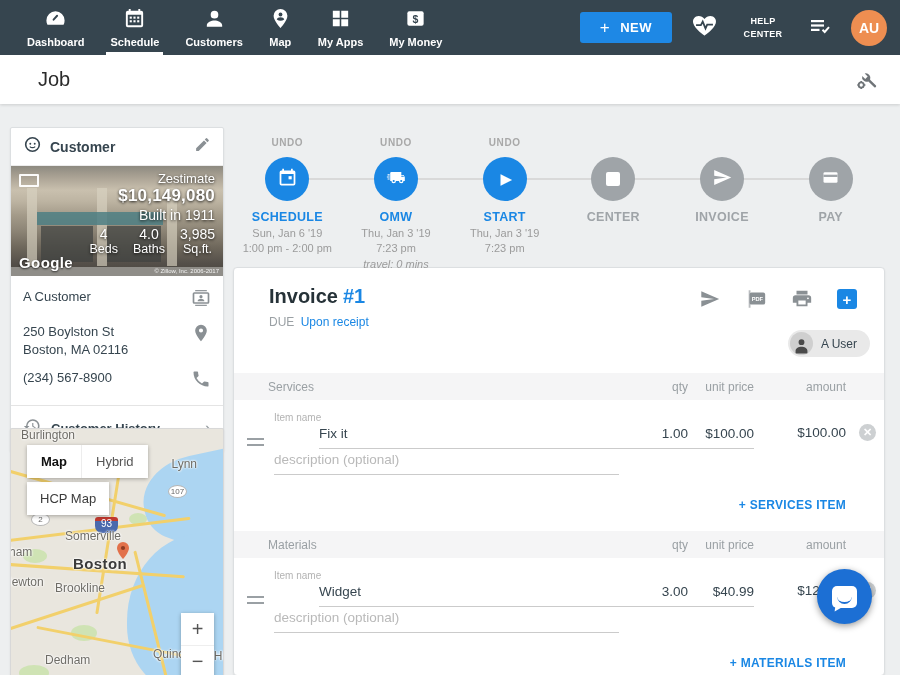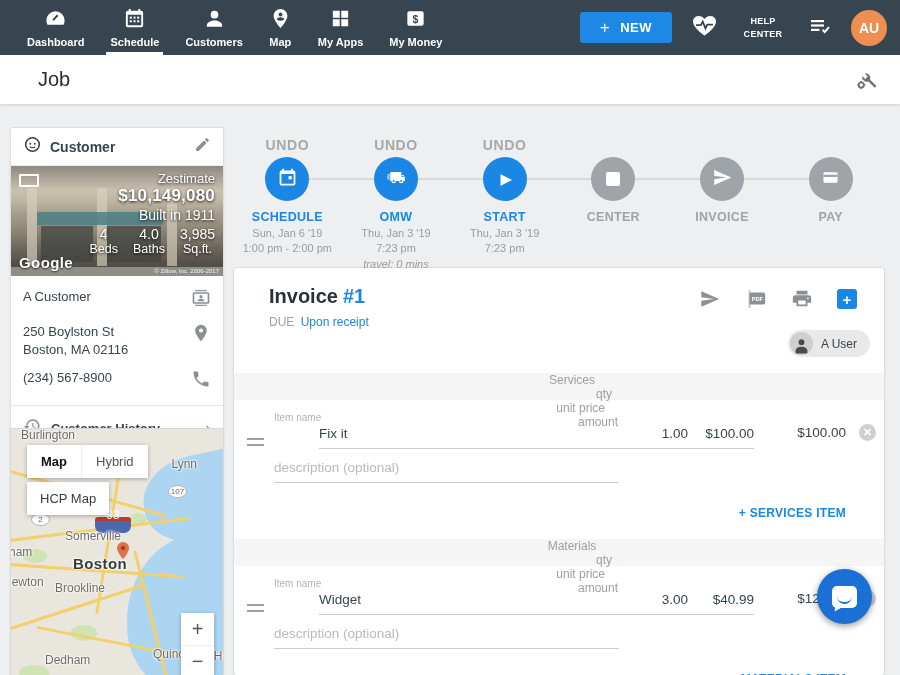--- a/index.html
+++ b/index.html
@@ -66,36 +66,36 @@
 
   
   .map-card { left:10px; top:428px; width:214px; height:262px; background:#e9e6de; border:1px solid #d8d8d8; overflow:hidden; }
   .water { position:absolute; background:#acd5f2; }
   .green { position:absolute; background:#cfe3b4; border-radius:50%; }
   .road { position:absolute; height:3px; background:#f2d06b; border-radius:2px; }
   .roadv { position:absolute; width:3px; background:#f2d06b; border-radius:2px; }
   .mlabel { position:absolute; font-size:12px; color:#6e6c66; text-shadow:0 0 2px #fff,0 0 2px #fff,0 0 3px #fff; white-space:nowrap; }
   .mlabel.big { font-size:15px; font-weight:bold; color:#3b3b3b; letter-spacing:.4px; }
   .shield { position:absolute; background:#fff; border:1px solid #b5b5b5; border-radius:50%; width:19px; height:13px; font-size:8px; color:#666; display:flex; align-items:center; justify-content:center; }
-  .i93 { position:absolute; width:36px; height:16px; border-radius:3px 3px 7px 7px; background:linear-gradient(180deg,#c0392f 0 24%,#4a69ad 24%); color:#fff; font-size:12px; display:flex; align-items:flex-end; justify-content:center; padding-bottom:11px; }
+  .i93 { position:absolute; width:23px; height:16px; border-radius:3px 3px 7px 7px; background:linear-gradient(180deg,#c0392f 0 24%,#4a69ad 24%); color:#fff; font-size:10px; display:flex; align-items:flex-end; justify-content:center; padding-bottom:4px; }
   .map-pin { position:absolute; width:16px; height:20px; }
   .map-type { position:absolute; left:16px; top:16px; display:flex; background:#fff; box-shadow:0 1px 4px rgba(0,0,0,.3); z-index:3; }
   .mt-btn { padding:9px 14px; font-size:13px; color:#565656; cursor:pointer; background:#fff; border:none; font-family:inherit; }
   .mt-btn.active { font-weight:bold; color:#111; }
   .mt-btn + .mt-btn { border-left:1px solid #ededed; }
   .hcp-btn { position:absolute; left:16px; top:53px; background:#fff; padding:9px 13px; font-size:13px; color:#3c3c3c; box-shadow:0 1px 4px rgba(0,0,0,.3); z-index:2; cursor:pointer; border:none; font-family:inherit; }
   .zoomctl { position:absolute; left:170px; top:184px; width:33px; box-shadow:0 1px 4px rgba(0,0,0,.3); z-index:3; }
   .z-btn { width:33px; height:32px; background:#fff; color:#555; font-size:20px; display:flex; align-items:center; justify-content:center; cursor:pointer; border:none; font-family:inherit; }
   .z-btn + .z-btn { border-top:1px solid #eee; }
 
   
   .steps { position:absolute; left:233px; top:137px; width:652px; display:flex; }
   .steps .connector { position:absolute; top:41px; left:54px; right:54px; height:2px; background:#d9d9d9; }
   .step { flex:1; text-align:center; position:relative; z-index:1; }
-  .undo { height:13px; font-size:14px; font-weight:bold; color:#a8a8a8; letter-spacing:.6px; margin-bottom:7px; cursor:pointer; }
+  .undo { height:13px; font-size:10px; font-weight:bold; color:#a8a8a8; letter-spacing:.6px; margin-bottom:7px; cursor:pointer; }
   .circle { width:44px; height:44px; margin:0 auto; border-radius:50%; display:flex; align-items:center; justify-content:center; cursor:pointer; }
   .circle svg { width:21px; height:21px; fill:#fff; }
   .step.done .circle { background:#1A87E4; }
   .step.pending .circle { background:#9FA4A8; }
   .step-label { margin-top:9px; font-size:12.5px; font-weight:bold; letter-spacing:.3px; }
   .step.done .step-label { color:#1A87E4; }
   .step.pending .step-label { color:#9FA4A8; }
   .step-sub { font-size:11px; color:#9b9b9b; line-height:1.4; margin-top:2px; }
   .step-sub .it { font-style:italic; }
   .play-glyph { color:#fff; font-size:15px; margin-left:3px; }
@@ -109,40 +109,40 @@
   .inv-due { position:absolute; left:35px; top:47px; font-size:12px; color:#9aa0a4; }
   .inv-due .val { color:#1A87E4; margin-left:3px; cursor:pointer; }
   .inv-tools { position:absolute; right:27px; top:20px; display:flex; align-items:center; gap:24px; }
   .tool { width:22px; height:22px; color:#8a9094; cursor:pointer; }
   .tool svg { width:22px; height:22px; fill:currentColor; }
   .tool-plus { width:20px; height:20px; border-radius:3px; background:#1A87E4; color:#fff; font-size:15px; font-weight:bold; display:flex; align-items:center; justify-content:center; cursor:pointer; }
   .user-chip { position:absolute; right:14px; top:62px; height:27px; background:#e9e9e9; border-radius:14px; display:flex; align-items:center; gap:8px; padding:0 13px 0 2px; font-size:12px; color:#36454F; cursor:pointer; }
   .chip-av { width:23px; height:23px; border-radius:50%; background:#cfcfcf; overflow:hidden; display:flex; align-items:center; justify-content:center; }
   .chip-av svg { width:19px; height:19px; fill:#4a4a4a; margin-top:4px; }
 
-  .strip { height:27px; background:#f5f5f6; display:flex; align-items:center; padding:0 8px 0 34px; font-size:12px; color:#9aa0a4;flex-direction:column; }
+  .strip { height:27px; background:#f5f5f6; display:flex; align-items:center; padding:0 8px 0 34px; font-size:12px; color:#9aa0a4; }
   .col-name { flex:1; text-align:left; }
   .col-qty { width:80px; text-align:right; }
   .col-unit { width:66px; text-align:right; }
   .col-amt { width:92px; text-align:right; }
   .col-x { width:30px; }
 
   .item { position:relative; padding:12px 8px 0 40px; }
   .drag { position:absolute; left:13px; top:38px; width:17px; height:8px; border-top:2px solid #9aa0a4; border-bottom:2px solid #9aa0a4; cursor:grab; }
   .item-label { font-size:10px; color:#b3b3b3; }
   .item-row { display:flex; align-items:flex-end; }
   .fld { border:none; outline:none; background:transparent; border-bottom:1px solid #cbcbcb; font-size:13.5px; color:#36454F; padding:3px 0 7px; font-family:inherit; }
   .fld::placeholder { color:#b9b9b9; }
   .f-name { flex:1;margin-left:45px; }
   .f-qty { width:80px; text-align:right; }
   .f-unit { width:66px; text-align:right; }
   .amt { width:92px; text-align:right; font-size:13.5px; color:#36454F; padding-bottom:9px; }
   .del { width:30px; display:flex; justify-content:flex-end; padding-bottom:8px; }
   .del .x { width:17px; height:17px; border-radius:50%; background:#cdd0d2; color:#fff; font-size:11px; font-weight:bold; display:flex; align-items:center; justify-content:center; cursor:pointer; }
-  .desc-row { margin-top:8px; }
+  .desc-row { }
   .f-desc { width:345px; }
   .add-row { text-align:right; padding:20px 38px 18px 0; }
   .add-link { font-size:12px; font-weight:bold; color:#1A87E4; letter-spacing:.3px; cursor:pointer; }
 
   
   .chat { position:absolute; left:817px; top:569px; width:55px; height:55px; border-radius:50%; background:#1C6FD4; box-shadow:0 2px 7px rgba(0,0,0,.4); z-index:50; display:flex; align-items:center; justify-content:center; cursor:pointer; }
   .chat-ic { position:relative; width:25px; height:22px; background:#fff; border-radius:5px; }
   .chat-ic::after { content:""; position:absolute; left:3px; bottom:-4px; width:0; height:0; border-left:8px solid #fff; border-bottom:6px solid transparent; transform:rotate(8deg); }
   .chat-smile { position:absolute; left:5px; bottom:4px; width:15px; height:8px; border-bottom:2.5px solid #1C6FD4; border-radius:0 0 10px 10px; }
 </style>

